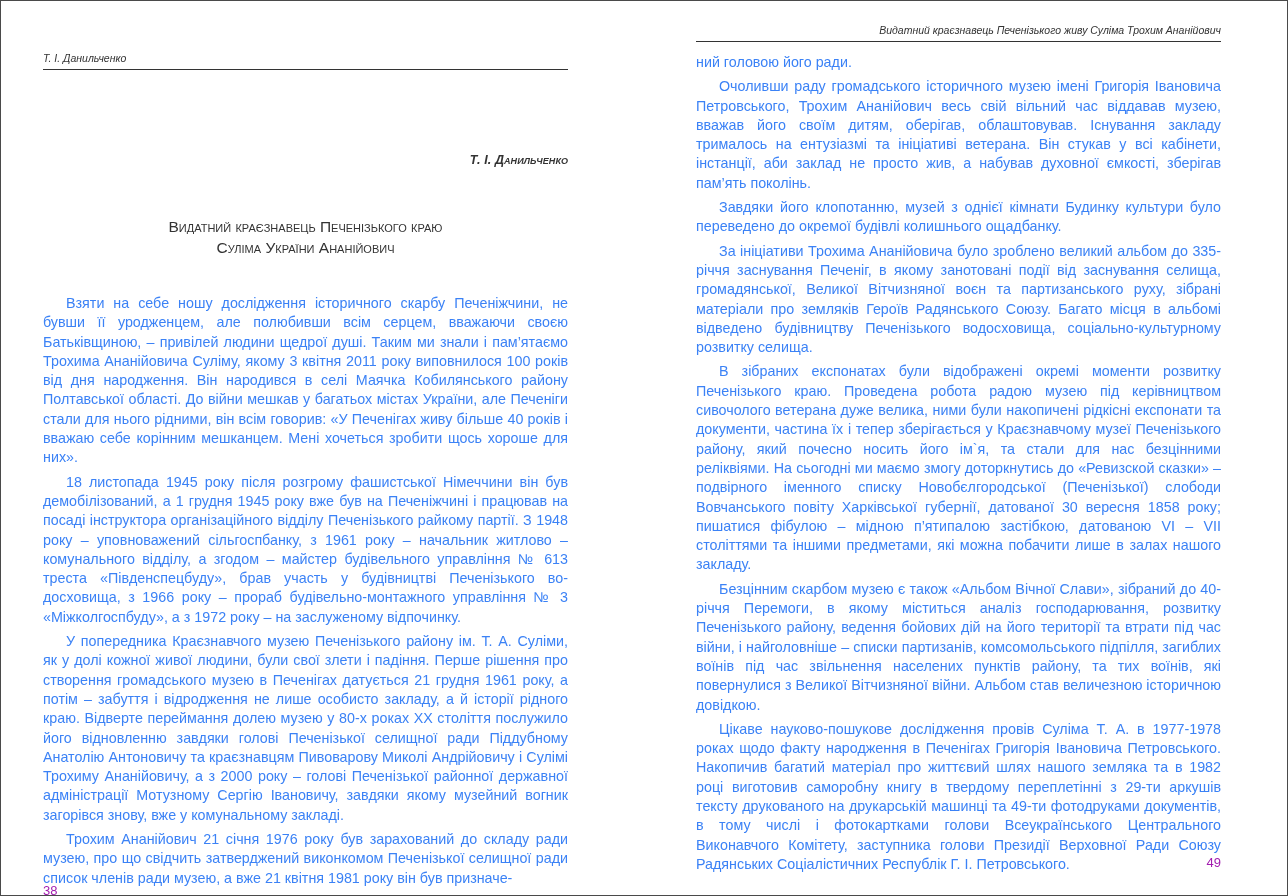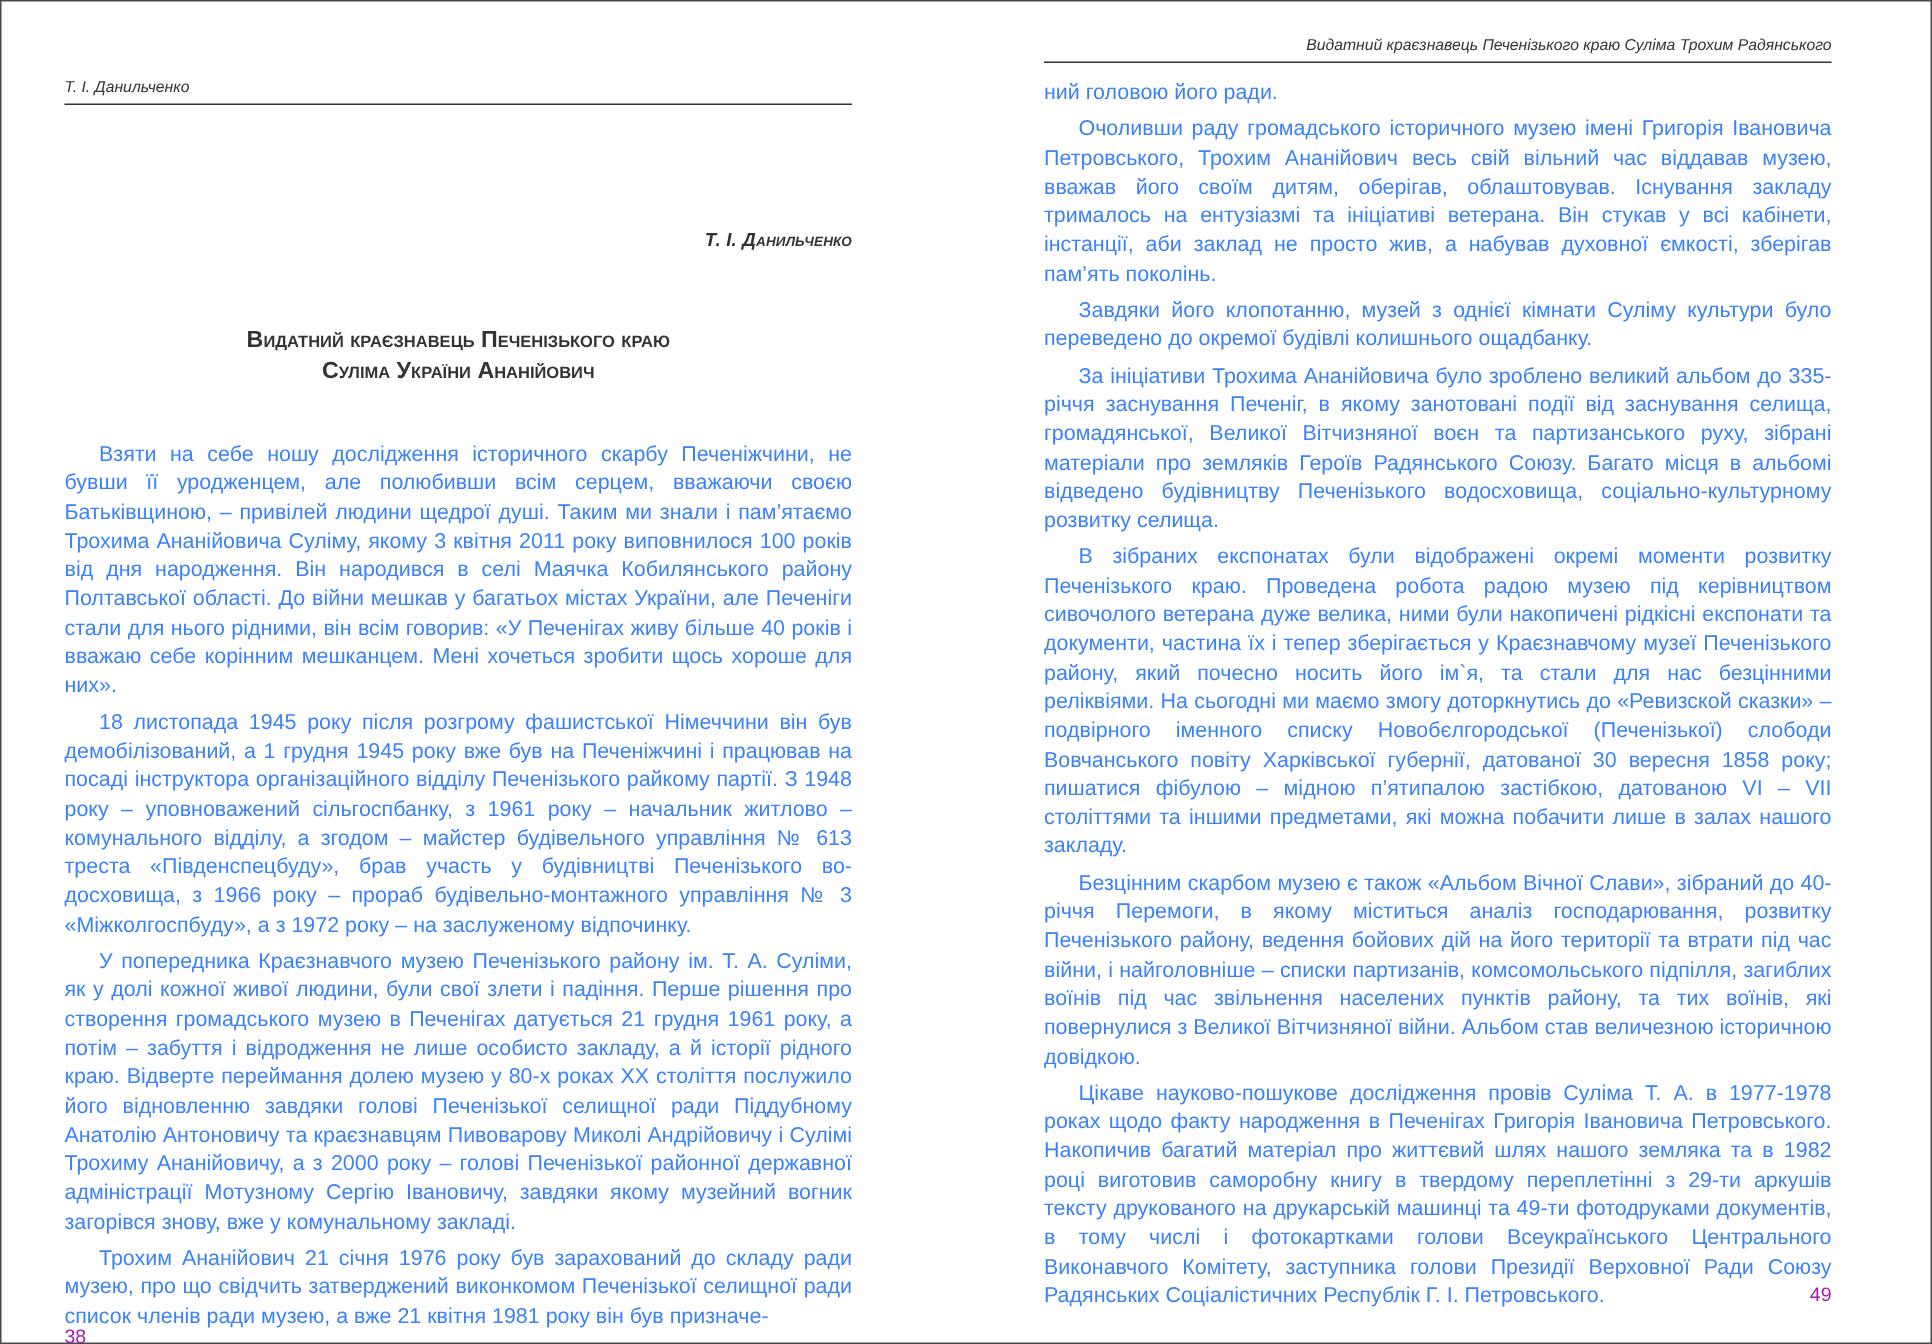--- a/index.html
+++ b/index.html
@@ -10,21 +10,21 @@
   .page { position: absolute; top: 0; height: 896px; }
   .page.left { left: 43px; width: 525px; margin-top: 28px; }
   .page.right { left: 696px; width: 525px; }
   .running-head { position: absolute; top: 24px; left: 0; right: 0;
                   font-style: italic; font-size: 10.5px; color: #333333;
                   padding-bottom: 4px; border-bottom: 1.3px solid #333333; height: 13px; line-height: 13px; }
   .running-head.r { text-align: right; }
   .author { position: absolute; top: 125px; right: 0; font-weight: bold; font-style: italic;
             font-size: 12.5px; color: #333333; font-variant: small-caps; letter-spacing: 0.1px; }
   .title { position: absolute; top: 188px; left: 0; right: 0; text-align: center;
-           font-weight: bold; font-size: 15.5px; line-height: 21px; color: #333333; font-variant: small-caps; }
+           font-weight: normal; font-size: 15.5px; line-height: 21px; color: #333333; font-variant: small-caps; }
   .body { position: absolute; left: 0; right: 0; font-size: 14.3px; line-height: 19.3px; color: #3b82f6; }
   .body p { margin: 0 0 5px 0; text-align: justify; text-indent: 23px; hyphens: manual; }
   .body p.noindent { text-indent: 0; }
   .left .body { top: 266px; }
   .right .body { top: 53px; }
   .folio { position: absolute; top: 855px; font-size: 13px; color: #a21caf; }
   .left .folio { left: 0; }
   .right .folio { right: 0; }
 </style>
 </head>
@@ -42,24 +42,24 @@
   <div class="body">
     <p>Взяти на себе ношу дослідження історичного скарбу Печеніжчини, не бувши її уродженцем, але полюбивши всім серцем, вважаючи своєю Батьківщиною, – привілей людини щедрої душі. Таким ми знали і пам’ятаємо Трохима Ананійовича Суліму, якому 3 квітня 2011 року виповнилося 100 років від дня народження. Він народився в селі Маячка Кобилянського району Полтавської області. До війни мешкав у багатьох містах України, але Печеніги стали для нього рідними, він всім говорив: «У Печенігах живу більше 40 років і вважаю себе корінним мешканцем. Мені хочеться зробити щось хороше для них».</p>
     <p>18 листопада 1945 року після розгрому фашистської Німеччини він був демобілізований, а 1 грудня 1945 року вже був на Печеніжчині і працював на посаді інструктора організаційного відділу Печенізького райкому партії. З 1948 року – уповноважений сільгоспбанку, з 1961 року – начальник жит­лово – комунального відділу, а згодом – майстер будівельного управління № 613 треста «Південспецбуду», брав участь у будівництві Печенізького во­досховища, з 1966 року – прораб будівельно-монтажного управління № 3 «Міжколгоспбуду», а з 1972 року – на заслуженому відпочинку.</p>
     <p>У попередника Краєзнавчого музею Печенізького району ім. Т. А. Суліми, як у долі кожної живої людини, були свої злети і падіння. Перше рішення про створення громадського музею в Печенігах датується 21 грудня 1961 року, а потім – забуття і відродження не лише особисто закладу, а й історії рідного краю. Відверте переймання долею музею у 80-х роках XX століття послужи­ло його відновленню завдяки голові Печенізької селищної ради Піддубному Анатолію Антоновичу та краєзнавцям Пивоварову Миколі Андрійовичу і Сулімі Трохиму Ананійовичу, а з 2000 року – голові Печенізької районної державної адміністрації Мотузному Сергію Івановичу, завдяки якому музей­ний вогник загорівся знову, вже у комунальному закладі.</p>
     <p>Трохим Ананійович 21 січня 1976 року був зарахований до складу ради музею, про що свідчить затверджений виконкомом Печенізької селищної ради список членів ради музею, а вже 21 квітня 1981 року він був призначе-</p>
   </div>
   <div class="folio">38</div>
 </div>
 
 <div class="page right">
-  <div class="running-head r">Видатний краєзнавець Печенізького краю Суліма Трохим Радянського</div>
+  <div class="running-head r">Видатний краєзнавець Печенізького живу Суліма Трохим Ананійович</div>
   <div class="body">
     <p class="noindent">ний головою його ради.</p>
     <p>Очоливши раду громадського історичного музею імені Григорія Іва­новича Петровського, Трохим Ананійович весь свій вільний час віддавав музею, вважав його своїм дитям, оберігав, облаштовував. Існування закла­ду трималось на ентузіазмі та ініціативі ветерана. Він стукав у всі кабінети, інстанції, аби заклад не просто жив, а набував духовної ємкості, зберігав пам’ять поколінь.</p>
-    <p>Завдяки його клопотанню, музей з однієї кімнати Суліму культури було переведено до окремої будівлі колишнього ощадбанку.</p>
+    <p>Завдяки його клопотанню, музей з однієї кімнати Будинку культури було переведено до окремої будівлі колишнього ощадбанку.</p>
     <p>За ініціативи Трохима Ананійовича було зроблено великий альбом до 335-річчя заснування Печеніг, в якому занотовані події від заснування сели­ща, громадянської, Великої Вітчизняної воєн та партизанського руху, зібрані матеріали про земляків Героїв Радянського Союзу. Багато місця в альбомі відведено будівництву Печенізького водосховища, соціально-культурному розвитку селища.</p>
     <p>В зібраних експонатах були відображені окремі моменти розвитку Печенізького краю. Проведена робота радою музею під керівництвом сивочолого ветерана дуже велика, ними були накопичені рідкісні експо­нати та документи, частина їх і тепер зберігається у Краєзнавчому музеї Печенізького району, який почесно носить його ім`я, та стали для нас безцінними реліквіями. На сьогодні ми маємо змогу доторкнутись до «Ревиз­ской сказки» – подвірного іменного списку Новобєлгородської (Печенізької) слободи Вовчанського повіту Харківської губернії, датованої 30 вересня 1858 року; пишатися фібулою – мідною п’ятипалою застібкою, датованою VI – VII століттями та іншими предметами, які можна побачити лише в залах нашого закладу.</p>
     <p>Безцінним скарбом музею є також «Альбом Вічної Слави», зібраний до 40-річчя Перемоги, в якому міститься аналіз господарювання, розвитку Печенізького району, ведення бойових дій на його території та втрати під час війни, і найголовніше – списки партизанів, комсомольського підпілля, загиблих воїнів під час звільнення населених пунктів району, та тих воїнів, які повернулися з Великої Вітчизняної війни. Альбом став величезною історичною довідкою.</p>
     <p>Цікаве науково-пошукове дослідження провів Суліма Т. А. в 1977-1978 роках щодо факту народження в Печенігах Григорія Івановича Петровсь­кого. Накопичив багатий матеріал про життєвий шлях нашого земляка та в 1982 році виготовив саморобну книгу в твердому переплетінні з 29-ти аркушів тексту друкованого на друкарській машинці та 49-ти фотодруками документів, в тому числі і фотокартками голови Всеукраїнського Централь­ного Виконавчого Комітету, заступника голови Президії Верховної Ради Со­юзу Радянських Соціалістичних Республік Г. І. Петровського.</p>
   </div>
   <div class="folio">49</div>
 </div>
 
 </body></html>

